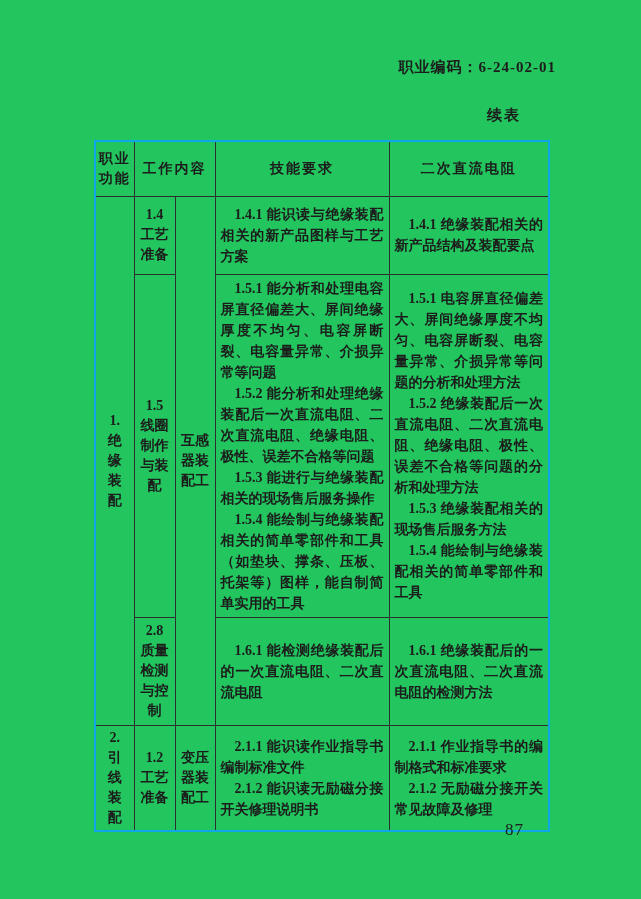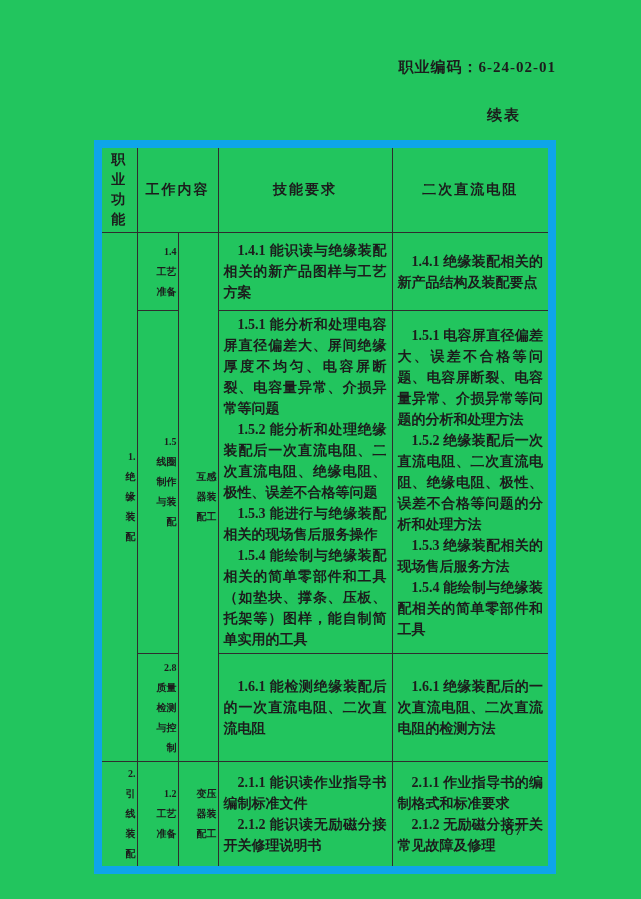--- a/index.html
+++ b/index.html
@@ -35,21 +35,21 @@
     white-space: nowrap;
     margin-left: 16px;
   }
   table.std {
     position: absolute;
     left: 94px;
     top: 140px;
     width: 454px;
     border-collapse: collapse;
     table-layout: fixed;
-    border: 8px solid #0ea5e9;
+    border: 2px solid #0ea5e9;
   }
   table.std th, table.std td {
     border: 1px solid #2e2e2e;
     font-weight: 600;
     color: #1c1c1c;
   }
   table.std th {
     font-size: 14px;
     line-height: 20px;
     text-align: center;
@@ -57,23 +57,23 @@
     letter-spacing: 2px;
     white-space: pre-line;
     padding: 2px;
   }
   tr.rh0 { height: 55px; }
   tr.rh1 { height: 78px; }
   tr.rh2 { height: 317px; }
   tr.rh3 { height: 108px; }
   tr.rh4 { height: 102px; }
   td.vcell {
-    font-size: 10px;
+    font-size: 14px;
     line-height: 20px;
-    text-align: right;
+    text-align: center;
     vertical-align: middle;
     white-space: pre-line;
     padding: 2px 1px;
   }
   td.tcell {
     vertical-align: middle;
     padding: 3px 5px;
   }
   td.tcell p {
     margin: 0;
@@ -144,21 +144,21 @@
 制作
 与装
 配</td>
       <td class="tcell">
         <p>1.5.1 能分析和处理电容屏直径偏差大、屏间绝缘厚度不均匀、电容屏断裂、电容量异常、介损异常等问题</p>
         <p>1.5.2 能分析和处理绝缘装配后一次直流电阻、二次直流电阻、绝缘电阻、极性、误差不合格等问题</p>
         <p>1.5.3 能进行与绝缘装配相关的现场售后服务操作</p>
         <p>1.5.4 能绘制与绝缘装配相关的简单零部件和工具（如垫块、撑条、压板、托架等）图样，能自制简单实用的工具</p>
       </td>
       <td class="tcell">
-        <p>1.5.1 电容屏直径偏差大、误差不合格等问题、电容屏断裂、电容量异常、介损异常等问题的分析和处理方法</p>
+        <p>1.5.1 电容屏直径偏差大、屏间绝缘厚度不均匀、电容屏断裂、电容量异常、介损异常等问题的分析和处理方法</p>
         <p>1.5.2 绝缘装配后一次直流电阻、二次直流电阻、绝缘电阻、极性、误差不合格等问题的分析和处理方法</p>
         <p>1.5.3 绝缘装配相关的现场售后服务方法</p>
         <p>1.5.4 能绘制与绝缘装配相关的简单零部件和工具</p>
       </td>
     </tr>
 
     <tr class="rh3">
       <td class="vcell">2.8
 质量
 检测

